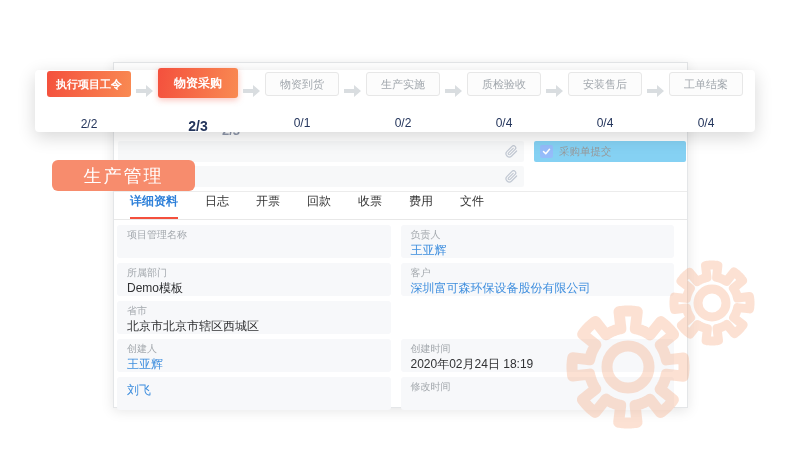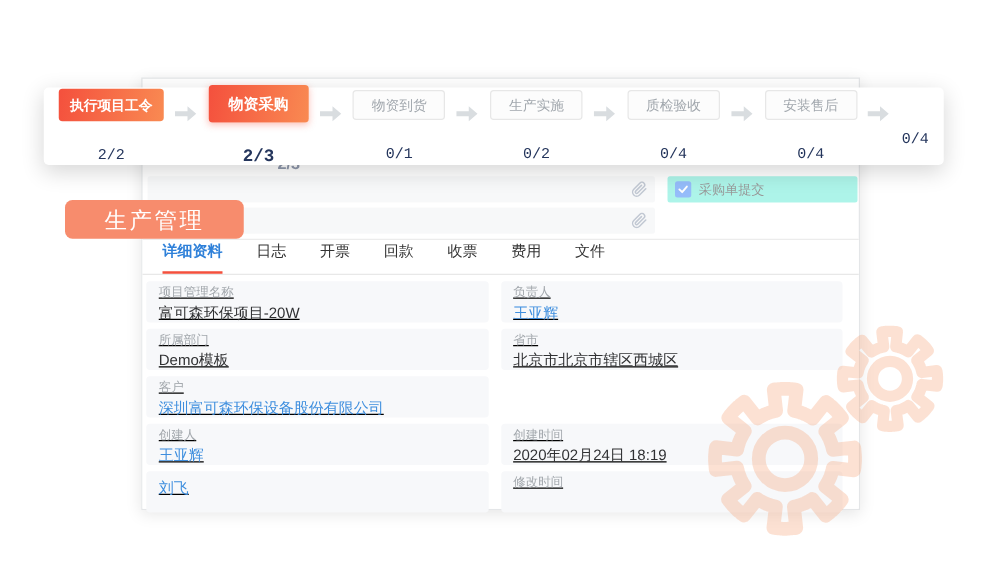--- a/index.html
+++ b/index.html
@@ -13,47 +13,47 @@
 
   
   .page{position:absolute;left:113px;top:62px;width:575px;height:346px;
         background:#fff;border:1px solid #e4e6e8;box-shadow:0 3px 12px rgba(0,0,0,.10);}
   .page-top{position:absolute;left:0;top:0;right:0;height:128px;opacity:.5;}
   .faded-count{position:absolute;left:108px;top:60px;font-size:13px;font-weight:bold;color:var(--count);}
   .att-row{position:absolute;left:4px;height:21px;display:flex;align-items:center;}
   .att-row.r1{top:78px;} .att-row.r2{top:103px;}
   .att-bar{width:406px;height:21px;background:#f1f2f4;border-radius:2px;
            display:flex;align-items:center;justify-content:flex-end;padding-right:6px;}
-  .chip{margin-left:10px;width:152px;height:21px;background:#5eead4;border-radius:2px;
+  .chip{margin-left:10px;width:152px;height:21px;background:#0ea5e9;border-radius:2px;
         display:flex;align-items:center;gap:6px;padding-left:6px;}
   .cbx{width:13px;height:13px;background:var(--checkbox);border-radius:2px;
        display:flex;align-items:center;justify-content:center;flex:none;}
   .cbx svg{display:block;}
   .chip span{font-size:10.5px;color:#333;white-space:nowrap;}
   .clip svg{display:block;}
 
   
   .detail{position:absolute;left:0;right:0;top:128px;bottom:0;background:#fff;border-top:1px solid #ececec;}
   .tabs{display:flex;align-items:flex-end;gap:27px;padding:10px 0 0 16px;border-bottom:1px solid #e8e8e8;height:28px;}
   .tab{font-size:12px;color:#333;padding-bottom:9px;cursor:pointer;position:relative;white-space:nowrap;}
   .tab.active{color:var(--tab-active);font-weight:bold;}
   .tab.active::after{content:"";position:absolute;left:0;right:0;bottom:0;height:2px;background:var(--underline);}
   .form{position:absolute;left:3px;right:13px;top:33px;display:grid;
         grid-template-columns:1fr 1fr;column-gap:10px;row-gap:5px;}
-  .field{height:33px;background:#f7f8fa;border-radius:3px;padding:4px 10px 0 10px;overflow:hidden;text-decoration:underline;}
+  .field{height:33px;background:#f7f8fa;border-radius:3px;padding:4px 10px 0 10px;overflow:hidden;}
   .field.empty{background:transparent;}
   .f-label{font-size:10px;color:#a3a8ad;line-height:12px;white-space:nowrap;}
   .f-value{font-size:12px;color:#303133;line-height:15px;margin-top:2px;white-space:nowrap;}
   .f-value.link{color:var(--link);cursor:pointer;}
 
   
   .stepper{position:absolute;left:35px;top:70px;width:720px;height:62px;background:#fff;
            border-radius:4px;box-shadow:0 5px 18px rgba(0,0,0,.16);
            display:flex;align-items:center;justify-content:space-between;padding:0 12px;z-index:5;}
-  .step{display:flex;flex-direction:column;align-items:center;font-family:Liberation Mono, monospace;}
+  .step{display:flex;flex-direction:column;align-items:center;}
   .step-btn{display:flex;align-items:center;justify-content:center;border-radius:3px;
             font-size:11px;font-weight:bold;white-space:nowrap;}
   .step.done .step-btn{width:84px;height:26px;color:#fff;
             background:linear-gradient(100deg,var(--accent-from),var(--accent-to));}
   .step.current .step-btn{width:80px;height:30px;color:#fff;font-size:12px;
             background:linear-gradient(100deg,var(--accent-from),var(--accent-to));
             box-shadow:0 2px 6px rgba(244,80,61,.35);}
   .step.pending .step-btn{width:74px;height:24px;color:#a1a7ad;background:#fcfcfc;border:1px solid #e7e7e7;font-weight:normal;}
   .step-count{margin-top:20px;font-size:12px;color:var(--count);}
   .step.current .step-count{font-size:14px;font-weight:bold;}
@@ -111,39 +111,38 @@
         <div class="tab">开票</div>
         <div class="tab">回款</div>
         <div class="tab">收票</div>
         <div class="tab">费用</div>
         <div class="tab">文件</div>
       </div>
 
       <div class="form">
         <div class="field">
           <div class="f-label">项目管理名称</div>
-          <div class="f-value">富可森环保项目-20W</div>
         </div>
         <div class="field">
           <div class="f-label">负责人</div>
           <div class="f-value link">王亚辉</div>
         </div>
 
         <div class="field">
           <div class="f-label">所属部门</div>
           <div class="f-value">Demo模板</div>
         </div>
         <div class="field">
+          <div class="f-label">客户</div>
+          <div class="f-value link">深圳富可森环保设备股份有限公司</div>
+        </div>
+
+        <div class="field">
           <div class="f-label">省市</div>
           <div class="f-value">北京市北京市辖区西城区</div>
-        </div>
-
-        <div class="field">
-          <div class="f-label">客户</div>
-          <div class="f-value link">深圳富可森环保设备股份有限公司</div>
         </div>
         <div class="field empty"></div>
 
         <div class="field">
           <div class="f-label">创建人</div>
           <div class="f-value link">王亚辉</div>
         </div>
         <div class="field">
           <div class="f-label">创建时间</div>
           <div class="f-value">2020年02月24日 18:19</div>
@@ -196,20 +195,21 @@
           <polygon points="0,5 10,5 10,1 17,7 10,13 10,9 0,9" fill="#d9dde0"></polygon>
         </svg></span>
     <div class="step pending">
       <div class="step-btn">安装售后</div>
       <div class="step-count">0/4</div>
     </div>
     <span class="arrow"><svg width="18" height="14" viewBox="0 0 18 14">
           <polygon points="0,5 10,5 10,1 17,7 10,13 10,9 0,9" fill="#d9dde0"></polygon>
         </svg></span>
     <div class="step pending">
+      <div class="step-btn">工单结案</div>
       <div class="step-count">0/4</div>
     </div>
   </div>
 
   <div class="prod-label">生产管理</div>
 
   <svg class="gears" width="237" height="224" viewBox="0 0 237 224">
     <g stroke="#f7a276" stroke-opacity="0.32" fill="none" stroke-linejoin="round" stroke-linecap="round">
       <path id="gear-small" stroke-width="9" d="M182.5,73.2L182.4,73.7L182.2,74.3L182.1,74.8L181.9,75.4L181.8,75.9L181.6,76.4L181.4,77.0L181.2,77.5L181.0,78.0L180.8,78.6L180.5,79.1L180.3,79.6L180.0,80.1L179.7,80.6L179.5,81.1L179.2,81.6L178.9,82.0L178.6,82.5L188.0,89.9L187.6,90.6L187.1,91.2L186.5,91.9L186.0,92.5L185.5,93.2L184.9,93.8L184.4,94.4L183.8,95.0L183.2,95.5L182.6,96.1L182.0,96.7L181.3,97.2L180.7,97.7L180.0,98.2L179.4,98.7L171.8,89.4L171.4,89.7L170.9,90.0L170.4,90.3L169.9,90.6L169.4,90.8L168.9,91.1L168.4,91.4L167.9,91.6L167.4,91.8L166.9,92.1L166.3,92.3L165.8,92.5L165.3,92.7L164.7,92.8L164.2,93.0L163.6,93.1L163.1,93.3L162.5,93.4L162.0,93.5L163.5,105.4L162.6,105.6L161.8,105.7L161.0,105.8L160.2,105.9L159.3,105.9L158.5,106.0L157.7,106.0L156.9,106.0L156.0,106.0L155.2,106.0L154.4,105.9L153.5,105.8L152.7,105.8L151.9,105.7L151.1,105.5L152.4,93.6L151.8,93.5L151.3,93.4L150.7,93.2L150.2,93.1L149.6,92.9L149.1,92.8L148.6,92.6L148.0,92.4L147.5,92.2L147.0,92.0L146.4,91.8L145.9,91.5L145.4,91.3L144.9,91.0L144.4,90.7L143.9,90.5L143.4,90.2L143.0,89.9L142.5,89.6L135.1,99.0L134.4,98.6L133.8,98.1L133.1,97.5L132.5,97.0L131.8,96.5L131.2,95.9L130.6,95.4L130.0,94.8L129.5,94.2L128.9,93.6L128.3,93.0L127.8,92.3L127.3,91.7L126.8,91.0L126.3,90.4L135.6,82.8L135.3,82.4L135.0,81.9L134.7,81.4L134.4,80.9L134.2,80.4L133.9,79.9L133.6,79.4L133.4,78.9L133.2,78.4L132.9,77.9L132.7,77.3L132.5,76.8L132.3,76.3L132.2,75.7L132.0,75.2L131.9,74.6L131.7,74.1L131.6,73.5L131.5,73.0L119.6,74.5L119.4,73.6L119.3,72.8L119.2,72.0L119.1,71.2L119.1,70.3L119.0,69.5L119.0,68.7L119.0,67.9L119.0,67.0L119.0,66.2L119.1,65.4L119.2,64.5L119.2,63.7L119.3,62.9L119.5,62.1L131.4,63.4L131.5,62.8L131.6,62.3L131.8,61.7L131.9,61.2L132.1,60.6L132.2,60.1L132.4,59.6L132.6,59.0L132.8,58.5L133.0,58.0L133.2,57.4L133.5,56.9L133.7,56.4L134.0,55.9L134.3,55.4L134.5,54.9L134.8,54.4L135.1,54.0L135.4,53.5L126.0,46.1L126.4,45.4L126.9,44.8L127.5,44.1L128.0,43.5L128.5,42.8L129.1,42.2L129.6,41.6L130.2,41.0L130.8,40.5L131.4,39.9L132.0,39.3L132.7,38.8L133.3,38.3L134.0,37.8L134.6,37.3L142.2,46.6L142.6,46.3L143.1,46.0L143.6,45.7L144.1,45.4L144.6,45.2L145.1,44.9L145.6,44.6L146.1,44.4L146.6,44.2L147.1,43.9L147.7,43.7L148.2,43.5L148.7,43.3L149.3,43.2L149.8,43.0L150.4,42.9L150.9,42.7L151.5,42.6L152.0,42.5L150.5,30.6L151.4,30.4L152.2,30.3L153.0,30.2L153.8,30.1L154.7,30.1L155.5,30.0L156.3,30.0L157.1,30.0L158.0,30.0L158.8,30.0L159.6,30.1L160.5,30.2L161.3,30.2L162.1,30.3L162.9,30.5L161.6,42.4L162.2,42.5L162.7,42.6L163.3,42.8L163.8,42.9L164.4,43.1L164.9,43.2L165.4,43.4L166.0,43.6L166.5,43.8L167.0,44.0L167.6,44.2L168.1,44.5L168.6,44.7L169.1,45.0L169.6,45.3L170.1,45.5L170.6,45.8L171.0,46.1L171.5,46.4L178.9,37.0L179.6,37.4L180.2,37.9L180.9,38.5L181.5,39.0L182.2,39.5L182.8,40.1L183.4,40.6L184.0,41.2L184.5,41.8L185.1,42.4L185.7,43.0L186.2,43.7L186.7,44.3L187.2,45.0L187.7,45.6L178.4,53.2L178.7,53.6L179.0,54.1L179.3,54.6L179.6,55.1L179.8,55.6L180.1,56.1L180.4,56.6L180.6,57.1L180.8,57.6L181.1,58.1L181.3,58.7L181.5,59.2L181.7,59.7L181.8,60.3L182.0,60.8L182.1,61.4L182.3,61.9L182.4,62.5L182.5,63.0L194.4,61.5L194.6,62.4L194.7,63.2L194.8,64.0L194.9,64.8L194.9,65.7L195.0,66.5L195.0,67.3L195.0,68.1L195.0,69.0L195.0,69.8L194.9,70.6L194.8,71.5L194.8,72.3L194.7,73.1L194.5,73.9L182.6,72.6L182.5,73.2Z"></path>
       <circle cx="157" cy="68" r="14" stroke-width="9"></circle>

